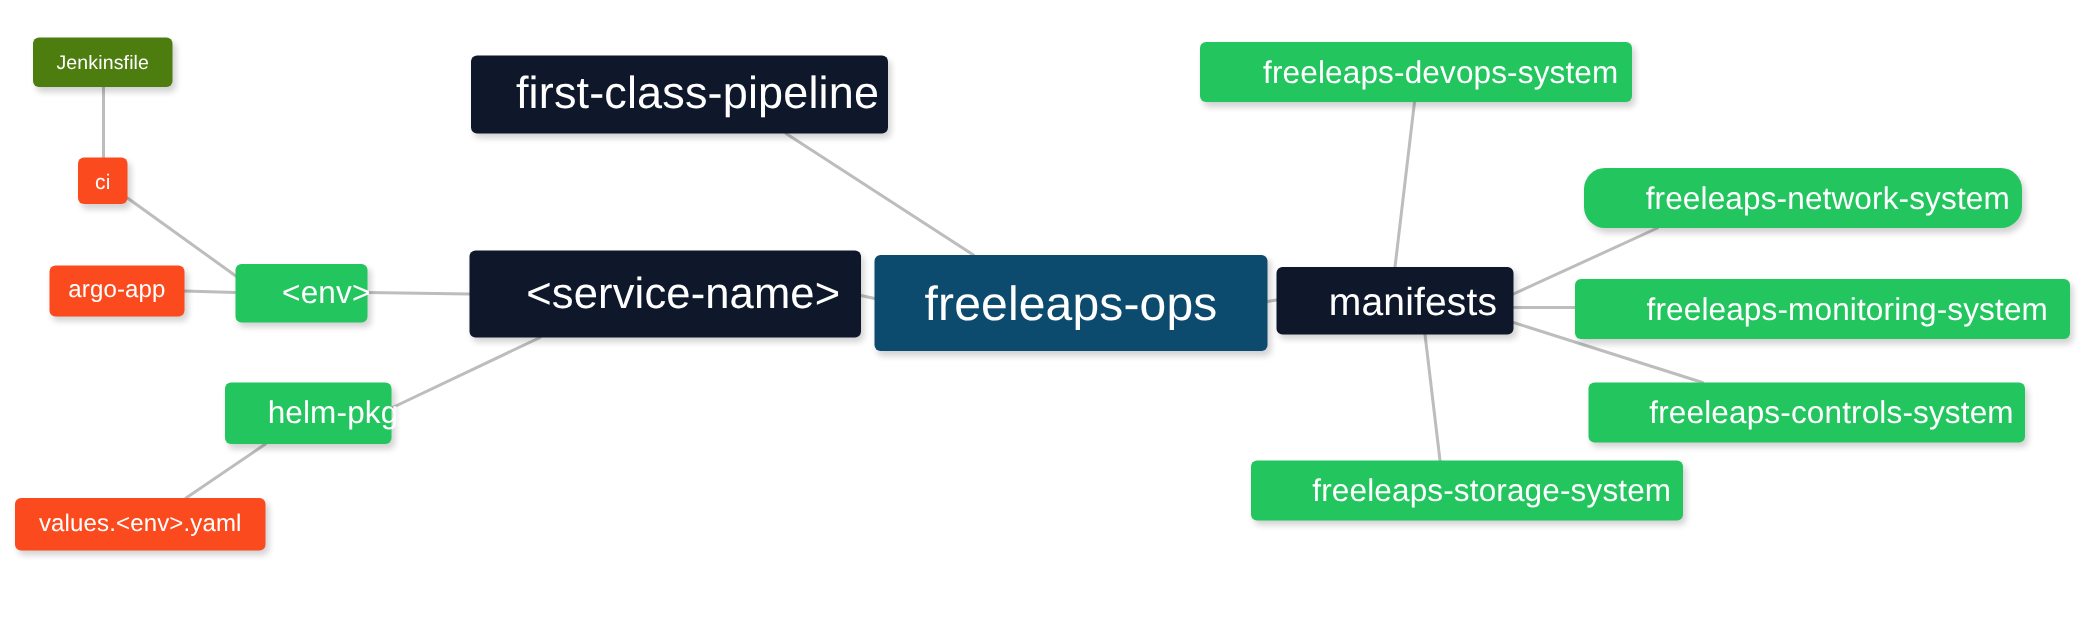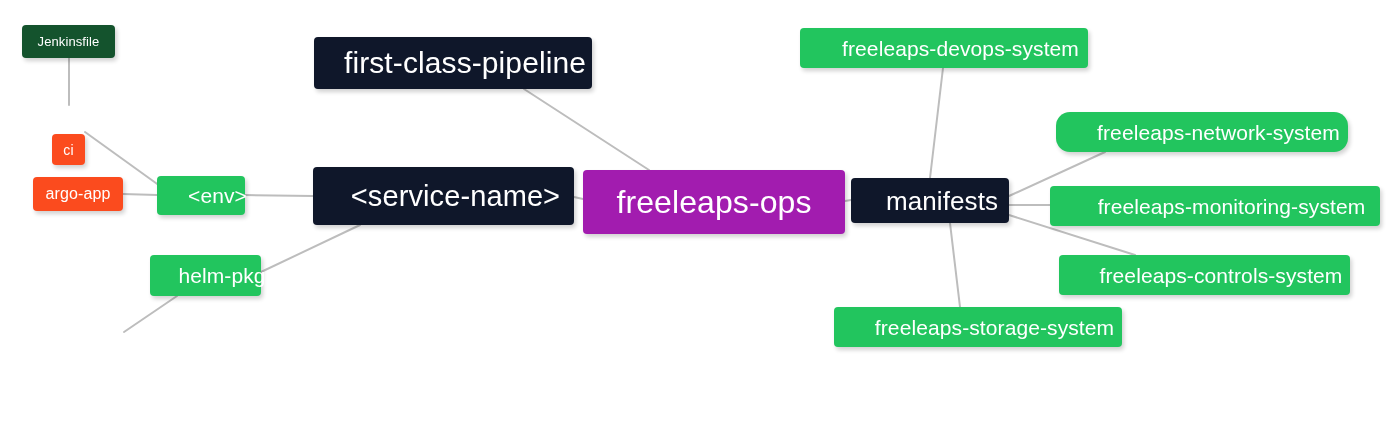--- a/index.html
+++ b/index.html
@@ -41,25 +41,25 @@
     justify-content: center;
     color: #ffffff;
     border-radius: 4px;
     box-shadow: 2px 3px 4px rgba(0,0,0,0.18);
     white-space: nowrap;
     line-height: 1;
     text-align: center;
     letter-spacing: 0.1px;
     padding: 0 10px;
   }
-  .c-orange { background: #14532d; }
+  .c-orange { background: #4d7c0f; }
   .c-red    { background: #fb4b1e; }
   .c-green  { background: #22c55e; padding-left: 43px; }
   .c-blue   { background: #0f172a; padding-left: 34px; }
-  .c-dark   { background: #a21caf; }
+  .c-dark   { background: #0c4a6e; }
 </style>
 </head>
 <body>
 
 <div id="canvas">
   <svg id="edge-layer" viewBox="0 0 1390 421" width="1390" height="421" xmlns="http://www.w3.org/2000/svg">
       <line x1="69" y1="58" x2="69" y2="105" stroke="#bdbdbd" stroke-width="2" stroke-linecap="round"></line>
       <line x1="85" y1="132" x2="160" y2="186" stroke="#bdbdbd" stroke-width="2" stroke-linecap="round"></line>
       <line x1="123" y1="194" x2="157" y2="195" stroke="#bdbdbd" stroke-width="2" stroke-linecap="round"></line>
       <line x1="245" y1="195" x2="313" y2="196" stroke="#bdbdbd" stroke-width="2" stroke-linecap="round"></line>
@@ -71,31 +71,34 @@
       <line x1="930" y1="178" x2="943" y2="68" stroke="#bdbdbd" stroke-width="2" stroke-linecap="round"></line>
       <line x1="1009" y1="196" x2="1105" y2="152" stroke="#bdbdbd" stroke-width="2" stroke-linecap="round"></line>
       <line x1="1009" y1="205" x2="1050" y2="205" stroke="#bdbdbd" stroke-width="2" stroke-linecap="round"></line>
       <line x1="1009" y1="215" x2="1135" y2="255" stroke="#bdbdbd" stroke-width="2" stroke-linecap="round"></line>
       <line x1="950" y1="223" x2="960" y2="307" stroke="#bdbdbd" stroke-width="2" stroke-linecap="round"></line>
     </svg>
   <div id="node-layer">
       <div class="node c-orange" style="left: 22px; top: 25px; width: 93px; height: 33px; font-size: 13px;">
         <span>Jenkinsfile</span>
       </div>
-      <div class="node c-red" style="left: 52px; top: 105px; width: 33px; height: 31px; font-size: 14px; margin-top: 29px;">
+      <div class="node c-red" style="left: 52px; top: 105px; width: 33px; height: 31px; font-size: 14px;">
         <span>ci</span>
       </div>
       <div class="node c-red" style="left: 33px; top: 177px; width: 90px; height: 34px; font-size: 16px;">
         <span>argo-app</span>
       </div>
       <div class="node c-green" style="left: 150px; top: 255px; width: 111px; height: 41px; font-size: 21px;">
         <span>helm-pkg</span>
       </div>
       <div class="node c-green" style="left: 157px; top: 176px; width: 88px; height: 39px; font-size: 21px;">
         <span>&lt;env&gt;</span>
+      </div>
+      <div class="node c-red" style="left: 10px; top: 332px; width: 167px; height: 35px; font-size: 16px;">
+        <span>values.&lt;env&gt;.yaml</span>
       </div>
       <div class="node c-blue" style="left: 314px; top: 37px; width: 278px; height: 52px; font-size: 30px;">
         <span>first-class-pipeline</span>
       </div>
       <div class="node c-blue" style="left: 313px; top: 167px; width: 261px; height: 58px; font-size: 29px;">
         <span>&lt;service-name&gt;</span>
       </div>
       <div class="node c-dark" style="left: 583px; top: 170px; width: 262px; height: 64px; font-size: 32px;">
         <span>freeleaps-ops</span>
       </div>

